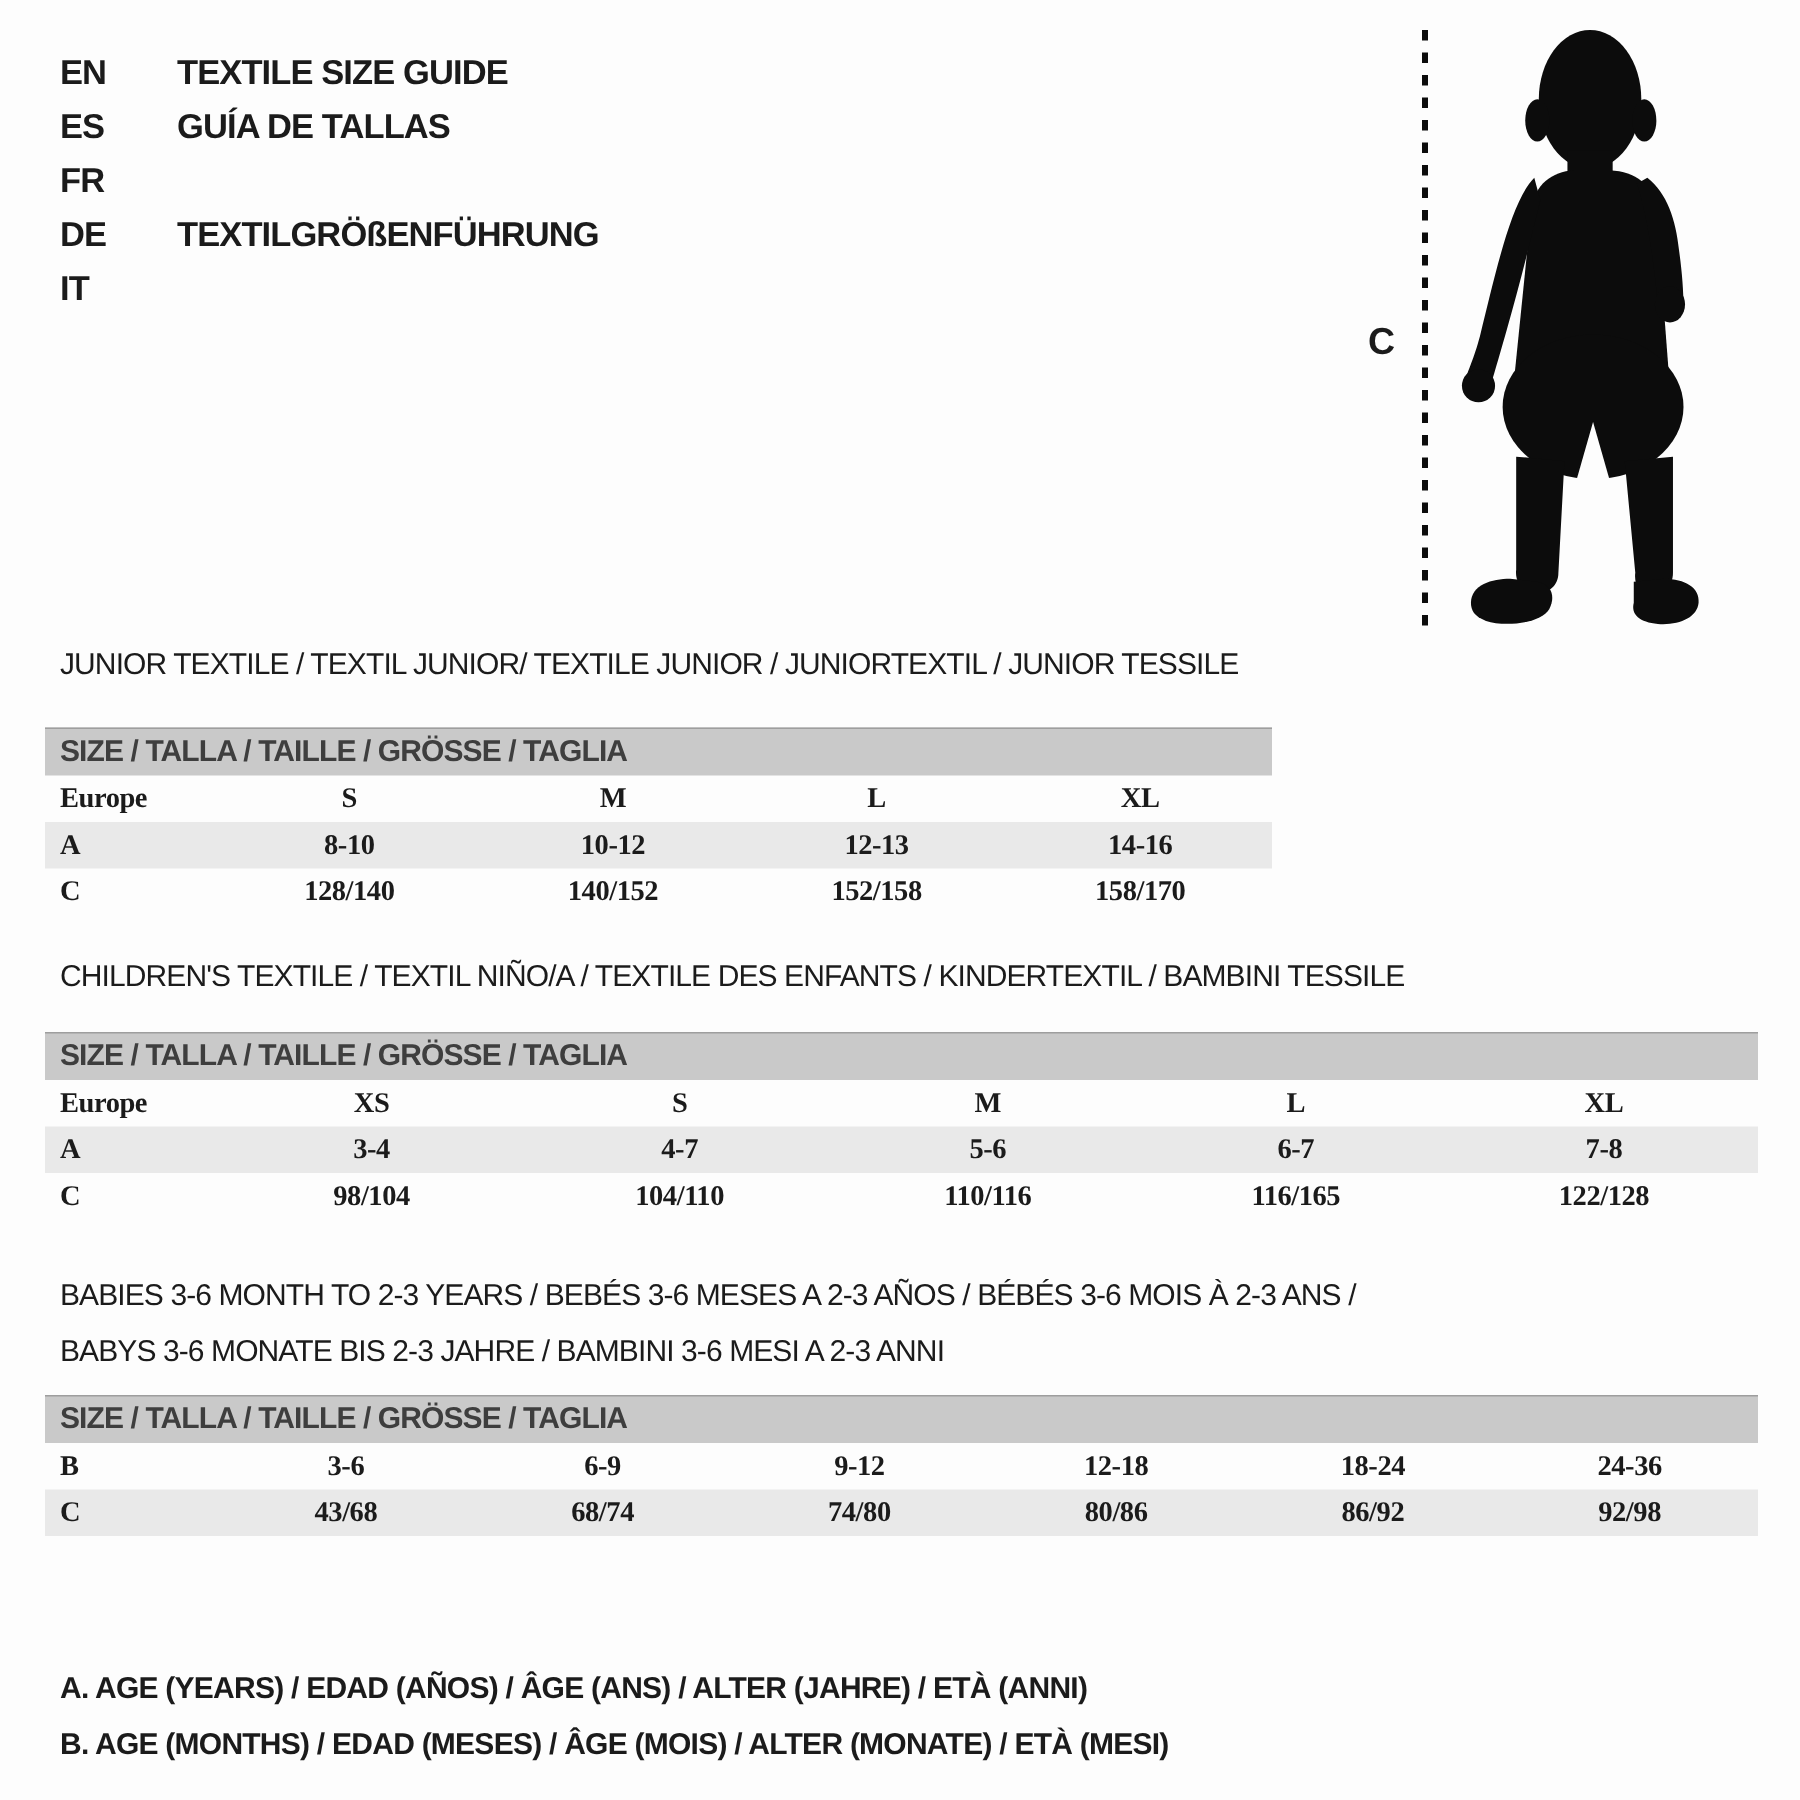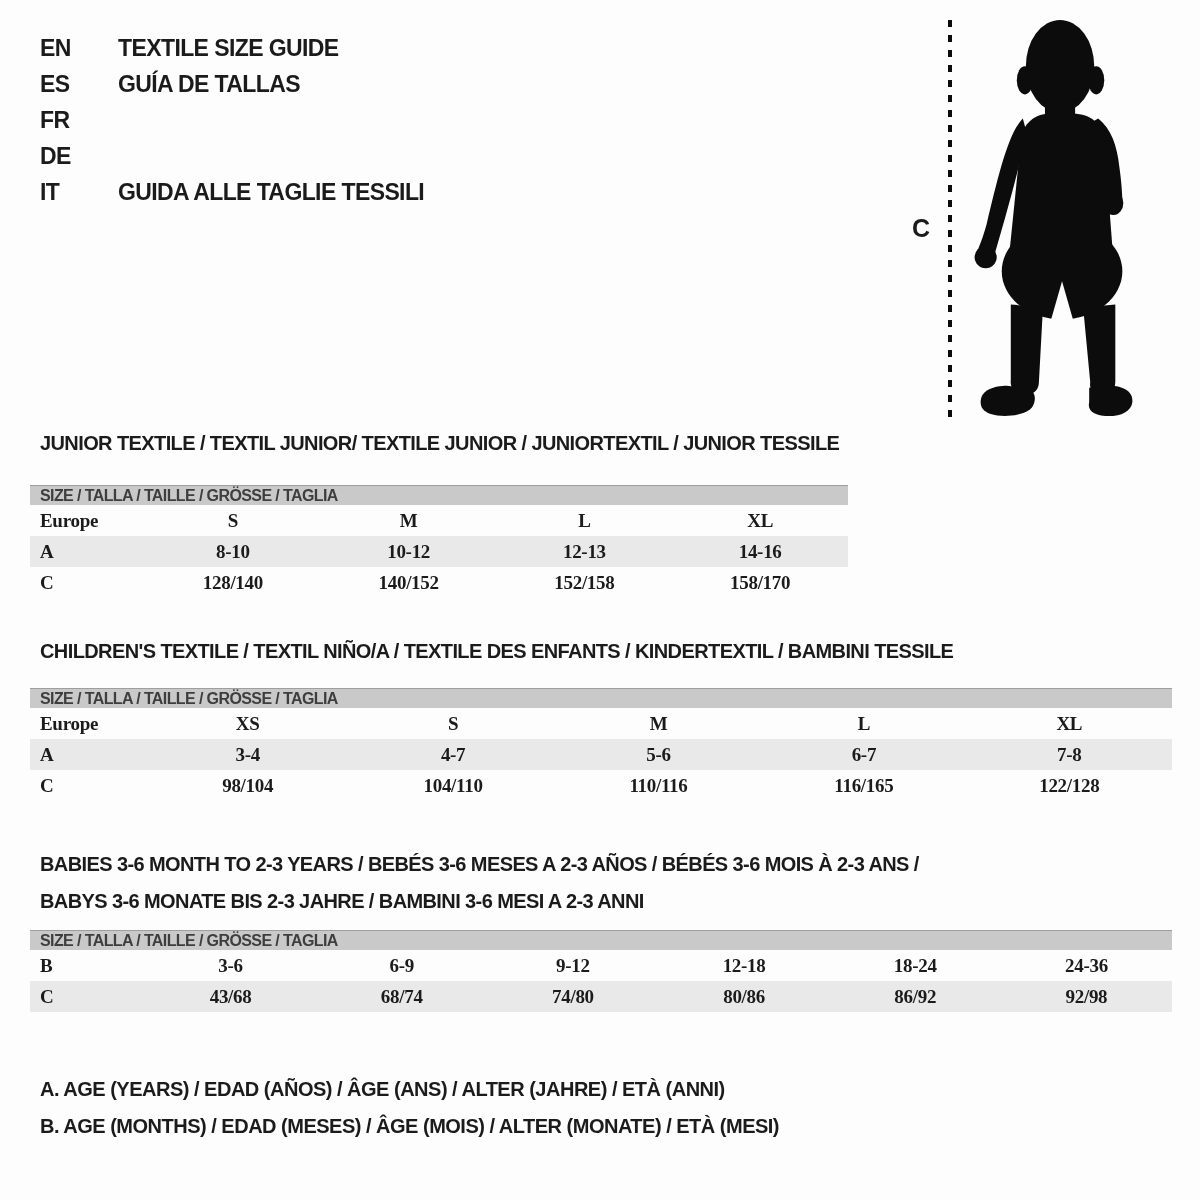--- a/index.html
+++ b/index.html
@@ -30,47 +30,47 @@
   .lang-label{white-space:nowrap;}
 
   
   .figure{position:absolute;left:900px;top:12px;width:260px;height:412px;}
   .dash-line{position:absolute;left:46px;top:6px;}
   .measure-label{position:absolute;left:12px;top:202px;font-size:25px;letter-spacing:-0.5px;}
   .silhouette{position:absolute;left:62px;top:6px;}
 
   
   .section{position:absolute;left:30px;}
-  .section h2{font-size:20px;letter-spacing:-0.6px;line-height:20px;margin-left:10px;white-space:nowrap;font-weight:700;}
+  .section h2{font-size:20px;letter-spacing:-0.6px;line-height:20px;margin-left:10px;white-space:nowrap;font-weight:400;}
   .section h2 .title-line{display:block;line-height:20px;}
   .section-junior{top:433px;width:818px;}
   .section-children{top:641px;width:1142px;}
   .section-babies{top:846px;width:1142px;}
   .section-babies h2 .title-line{line-height:37px;}
   .section-junior .size-table{margin-top:32px;}
   .section-children .size-table{margin-top:27px;}
   .section-babies .size-table{margin-top:10px;}
 
   
   .size-table{width:100%;}
   .size-header{
-    height:20px;display:flex;align-items:center;
+    height:32px;display:flex;align-items:center;
     padding-left:10px;
     background:var(--header-bar-bg);
     border-top:1px solid var(--header-bar-border);
     color:var(--header-text);
-    font-size:16px;letter-spacing:-0.6px;white-space:nowrap;
+    font-size:20px;letter-spacing:-0.6px;white-space:nowrap;
   }
   .t-row{display:grid;height:31px;align-items:center;font-size:19px;letter-spacing:-0.3px;font-family:Liberation Serif, serif;}
   .size-table > .t-row:nth-child(3){background:var(--row-alt-bg);}
   .t-label{padding-left:10px;}
   .t-cell{text-align:center;}
 
   
-  .legend{position:absolute;left:40px;top:1071px;}
+  .legend{position:absolute;left:40px;top:1108px;}
   .legend-line{line-height:37px;font-size:20px;letter-spacing:-0.5px;white-space:nowrap;}
 </style>
 </head>
 <body>
 
 <div class="page">
 
   <div class="lang-block">
       <div class="lang-row">
         <div class="lang-code">EN</div>
@@ -78,24 +78,24 @@
       </div>
       <div class="lang-row">
         <div class="lang-code">ES</div>
         <div class="lang-label">GUÍA DE TALLAS</div>
       </div>
       <div class="lang-row">
         <div class="lang-code">FR</div>
       </div>
       <div class="lang-row">
         <div class="lang-code">DE</div>
+        <div class="lang-label">TEXTILGRÖßENFÜHRUNG</div>
       </div>
       <div class="lang-row">
         <div class="lang-code">IT</div>
-        <div class="lang-label">GUIDA ALLE TAGLIE TESSILI</div>
       </div>
     </div>
 
   <div class="figure">
     <svg class="dash-line" width="8" height="402" aria-hidden="true">
       <line x1="4" y1="2" x2="4" y2="400" style="stroke:var(--silhouette)" stroke-width="4" stroke-dasharray="7 8"></line>
     </svg>
     <span class="measure-label">C</span>
     <svg class="silhouette" width="182" height="402" viewBox="0 0 180 400" aria-hidden="true">
       <g style="fill:var(--silhouette)">

